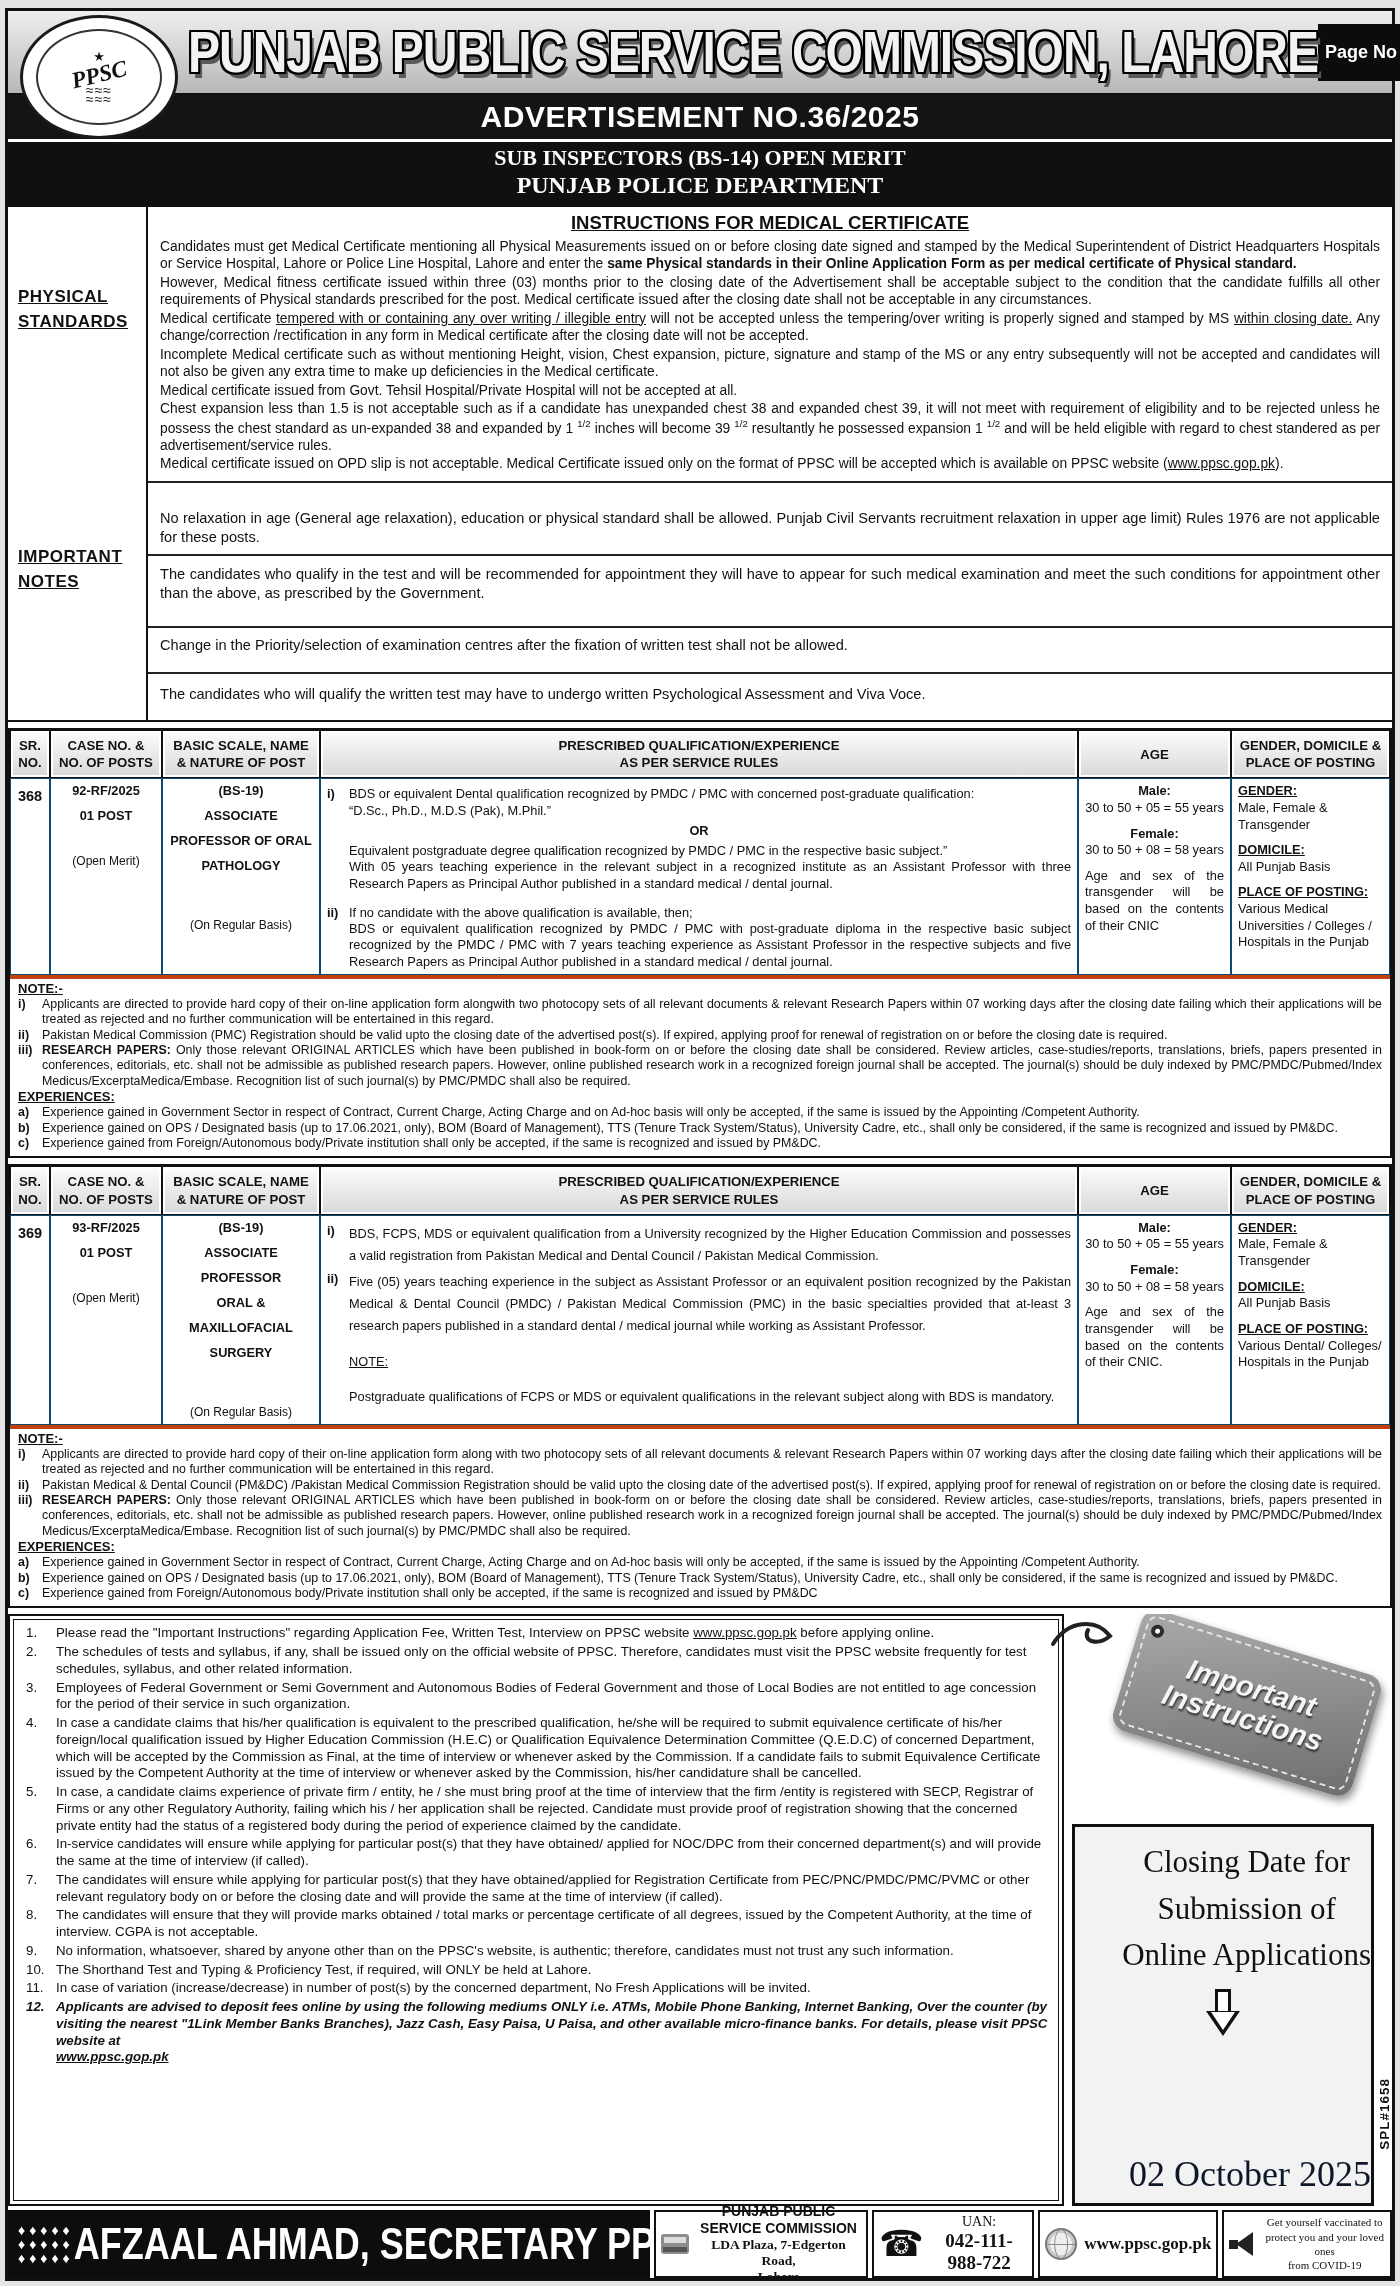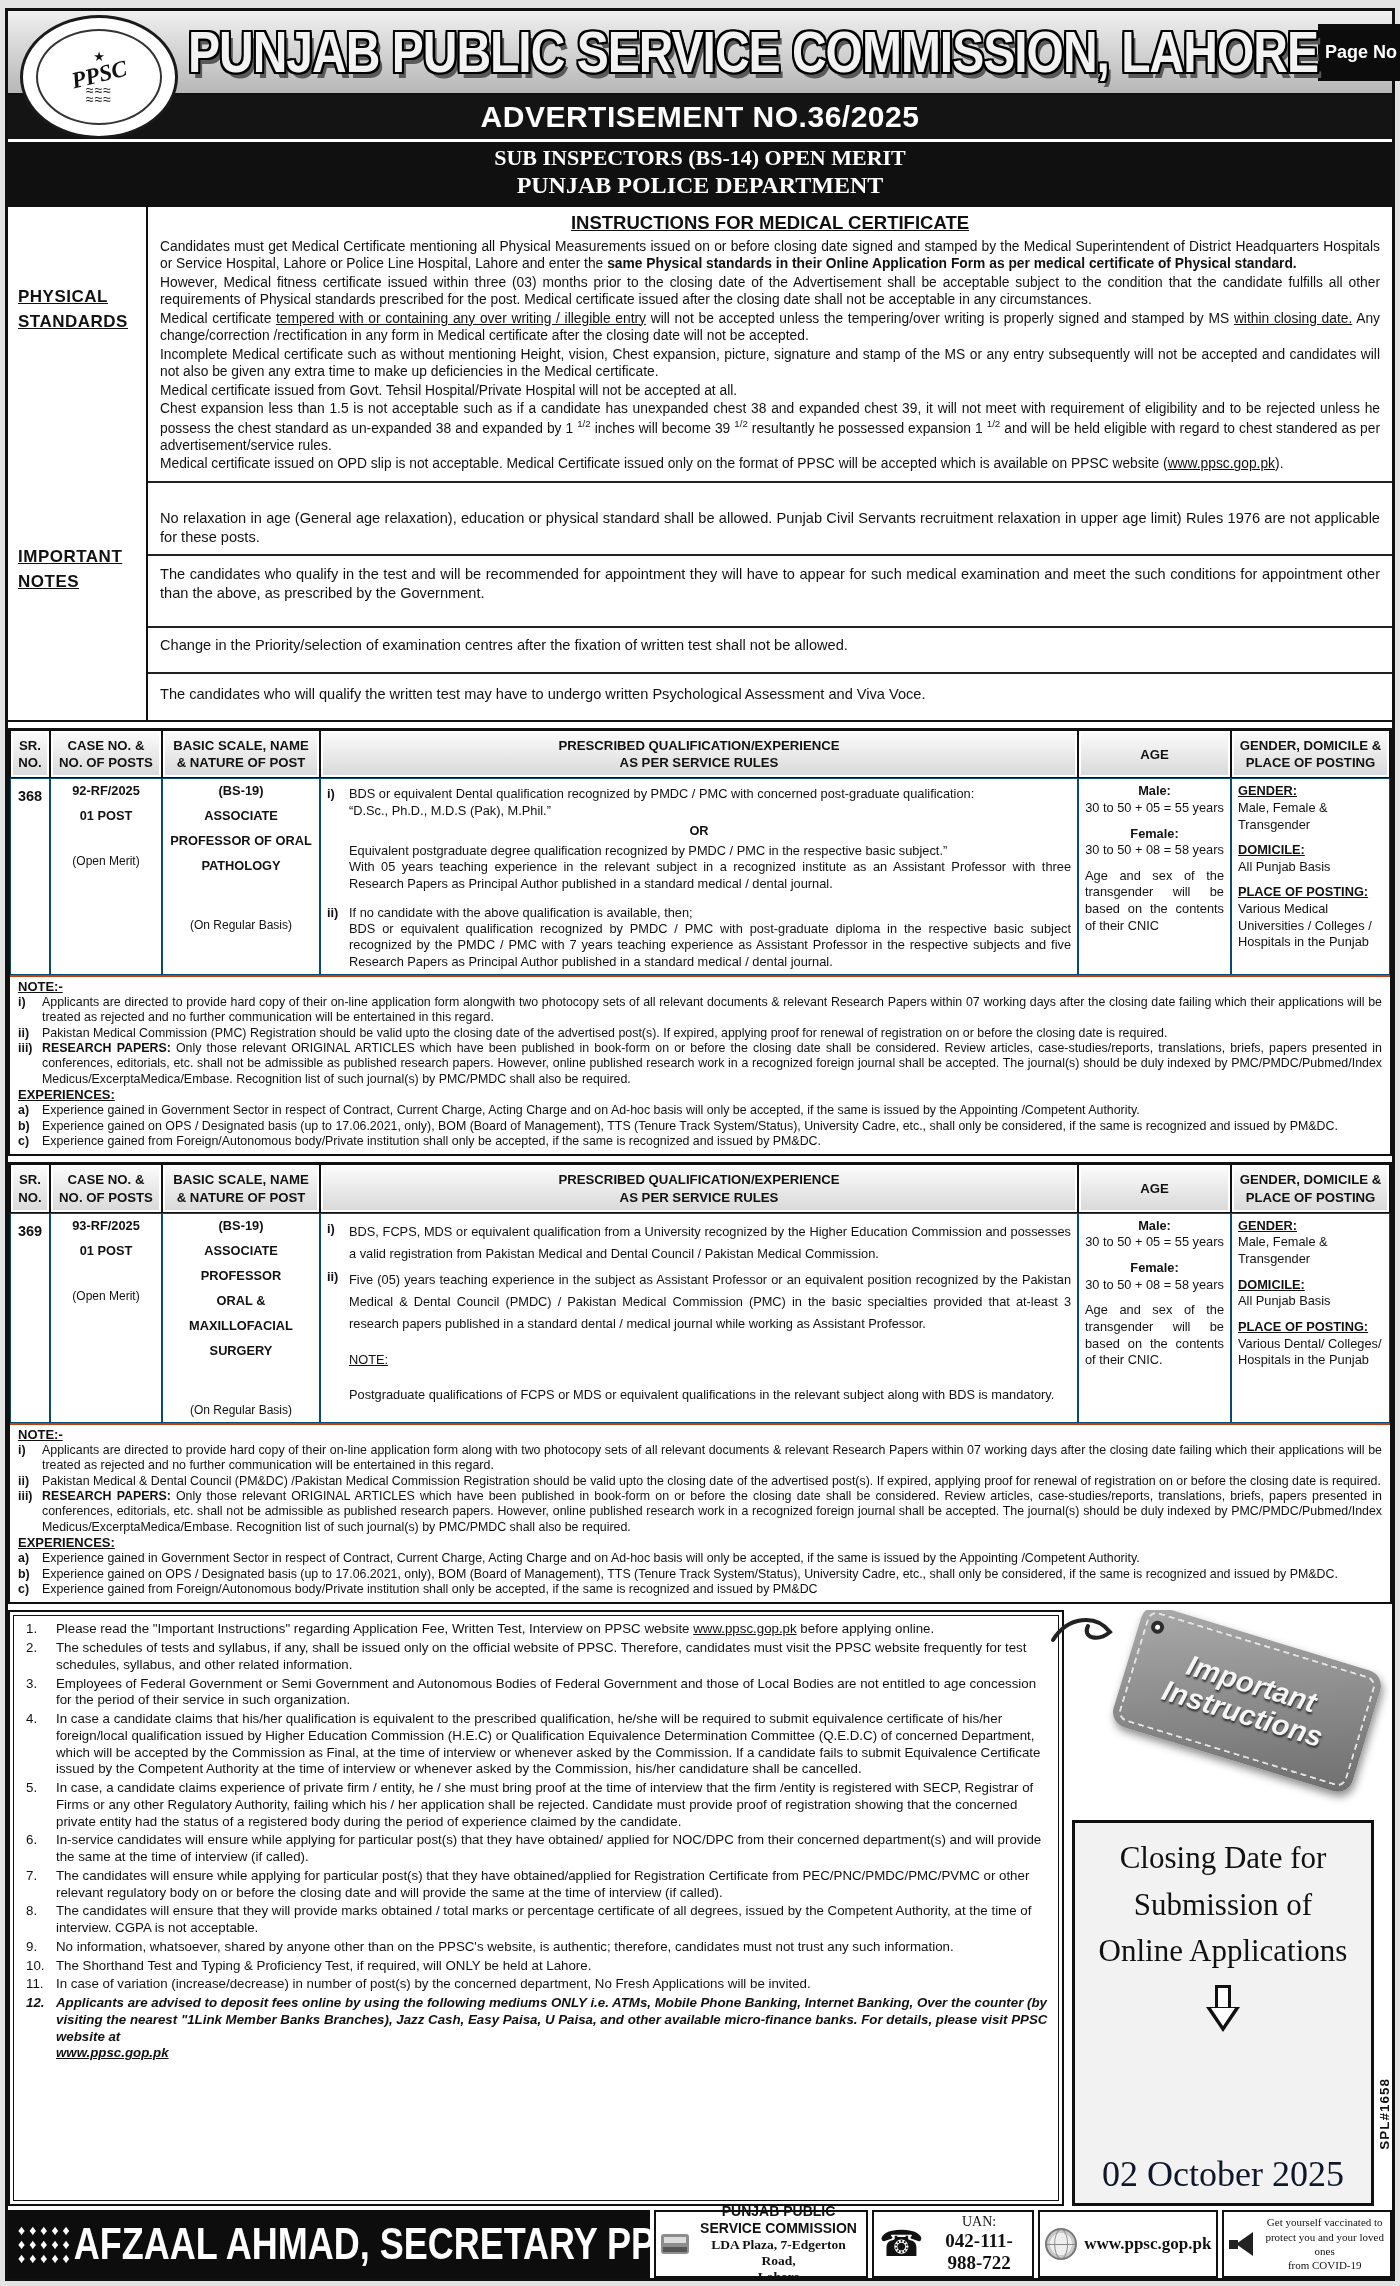--- a/index.html
+++ b/index.html
@@ -58,41 +58,41 @@
 .qual .qn{width:22px;flex:none;font-weight:bold}
 .qual .qt{flex:1;text-align:justify;white-space:pre-line}
 .qb.orc{display:block;text-align:center;font-weight:bold;margin:4px 0}
 .qb.mt{margin-top:13px}
 .airy .qt{line-height:1.75}
 .agec div{white-space:pre-line;line-height:1.3}
 .agec .c{text-align:center}
 .agec .j{text-align:justify}
 .gen div{line-height:1.3;white-space:pre-line}
 .bu{font-weight:bold;text-decoration:underline}
-.nb{border-top:2px solid #c2410c;padding:2px 8px 5px;font-size:12.4px;line-height:1.24}
+.nb{border-top:4px solid #c2410c;padding:2px 8px 5px;font-size:12.4px;line-height:1.24}
 .nb .h{font-weight:bold;text-decoration:underline;font-size:13px}
 .ni{display:flex}
 .ni .nn{width:24px;flex:none;font-weight:bold}
 .ni .nt{flex:1;text-align:justify;white-space:pre-line}
 
 
 .bottom{flex:1;display:flex;margin-top:6px;min-height:0;overflow:hidden}
 .blist-outer{flex:1;border:2px solid #101010;padding:3px;min-width:0}
 .blist{border:1px solid #101010;height:100%;padding:5px 10px 4px;font-size:13.3px;line-height:1.26;overflow:hidden}
 .li{display:flex;margin-bottom:2px}
 .li .bn{width:32px;flex:none;padding-left:2px}
 .li .bt{flex:1;white-space:pre-line;text-align:left}
 .li.bi{font-weight:bold;font-style:italic}
 .bright{width:328px;flex:none;position:relative}
 .tag{position:absolute;left:58px;top:26px;width:250px;height:126px;background:linear-gradient(160deg,#ababab,#6e6e6e);border-radius:16px;transform:rotate(17deg);box-shadow:3px 4px 8px rgba(0,0,0,.45);display:flex;flex-direction:column;align-items:center;justify-content:center;z-index:3}
 .tag::before{content:"";position:absolute;inset:6px;border:2px dashed #e3e3e3;border-radius:10px}
 .tag .hole{position:absolute;left:12px;top:14px;width:13px;height:13px;border-radius:50%;background:#fdfdfd;border:4px solid #2c2c2c}
 .tag .t1,.tag .t2{color:#f5f5f5;font-weight:bold;font-style:italic;font-size:29px;line-height:1.08;text-shadow:1px 2px 2px #333}
 .string{position:absolute;left:-16px;top:2px;z-index:2}
-.cbox{position:absolute;left:8px;right:18px;top:210px;bottom:0;border:3px solid #101010;background:#f2f2f2;display:flex;flex-direction:column;align-items:center;padding-top:12px;font-family:"Liberation Serif",serif}
+.cbox{position:absolute;left:8px;right:18px;top:210px;bottom:0;border:3px solid #101010;background:#f2f2f2;display:flex;flex-direction:column;align-items:flex-end;padding-top:12px;font-family:"Liberation Serif",serif}
 .cbox .clns div{font-size:31px;line-height:1.5;text-align:center;color:#111}
 .arr{width:36px;height:48px;position:relative;margin:10px auto 2px}
 .arr .st{position:absolute;left:10px;top:0;width:16px;height:24px;border:3px solid #111;border-bottom:none;background:#fff}
 .arr .hd{position:absolute;left:1px;top:22px;width:0;height:0;border-left:17px solid transparent;border-right:17px solid transparent;border-top:25px solid #111}
 .arr .hd::after{content:"";position:absolute;left:-12px;top:-24px;border-left:12px solid transparent;border-right:12px solid transparent;border-top:18px solid #fff}
 .cdate{font-size:36px;margin-top:auto;margin-bottom:8px;white-space:nowrap;color:#0f172a}
 .spl{position:absolute;right:0;bottom:56px;writing-mode:vertical-rl;transform:rotate(180deg);font-size:13.5px;font-weight:bold;letter-spacing:1px}
 
 
 .footer{flex:none;height:68px;display:flex;margin-top:4px;gap:4px}

